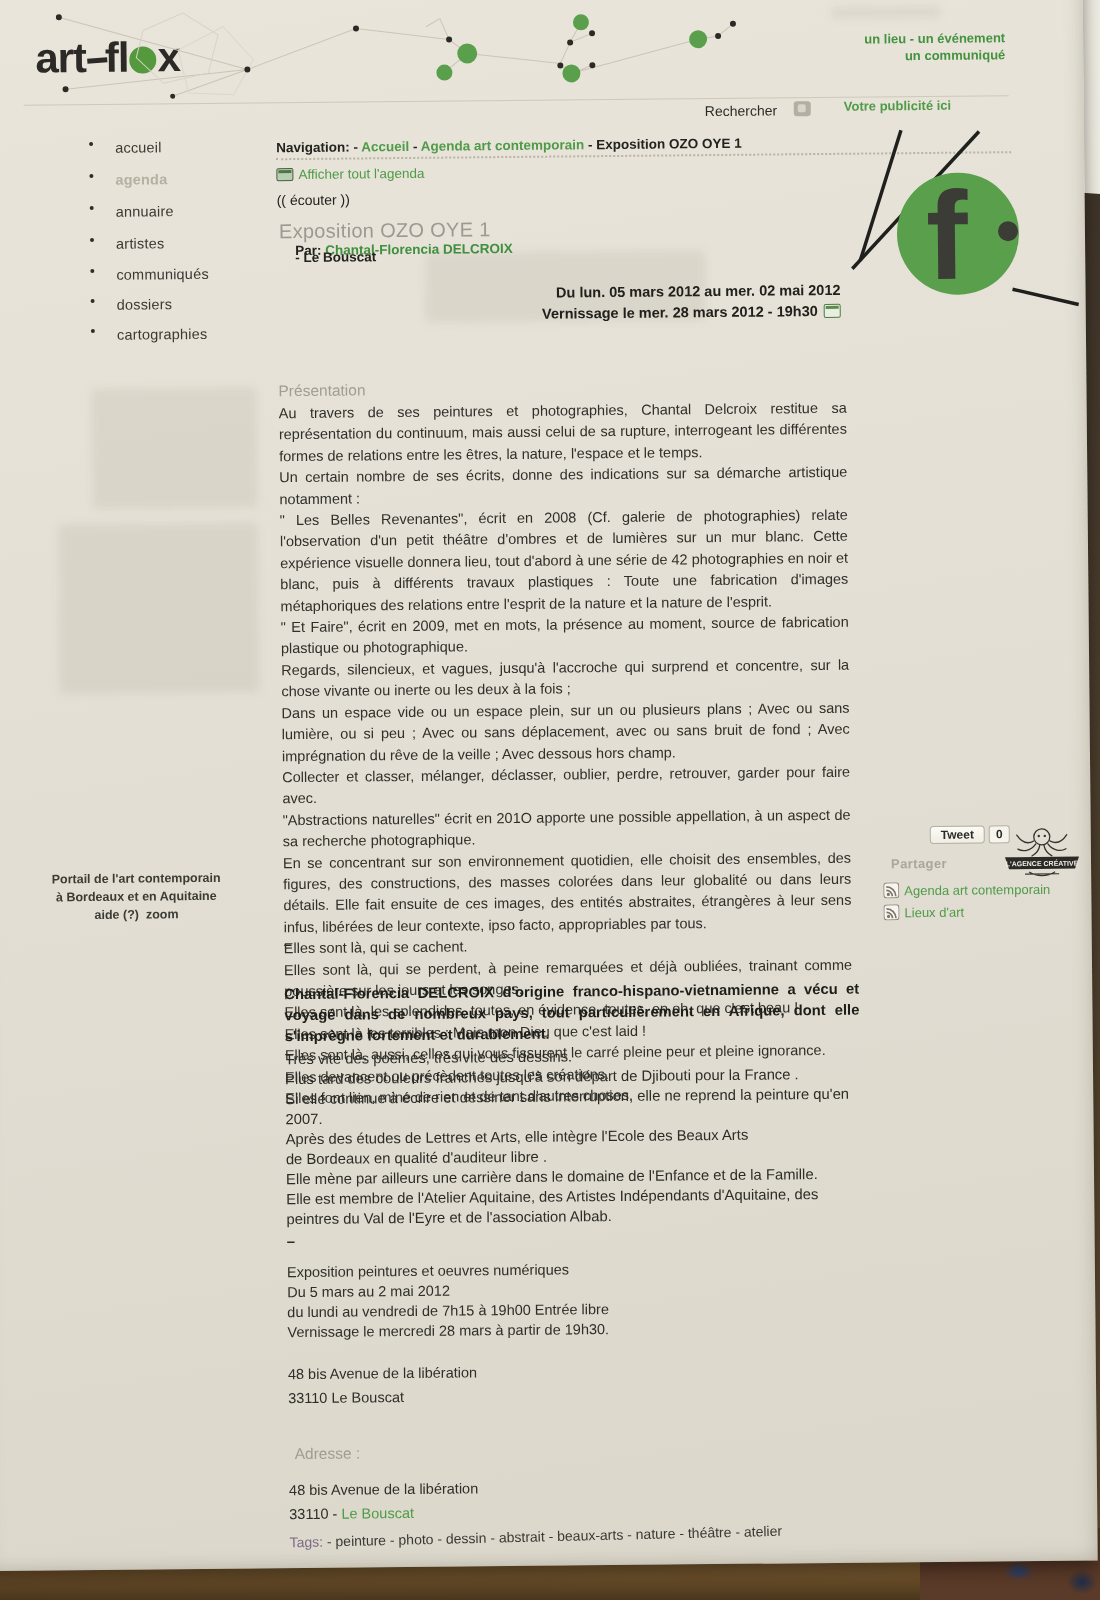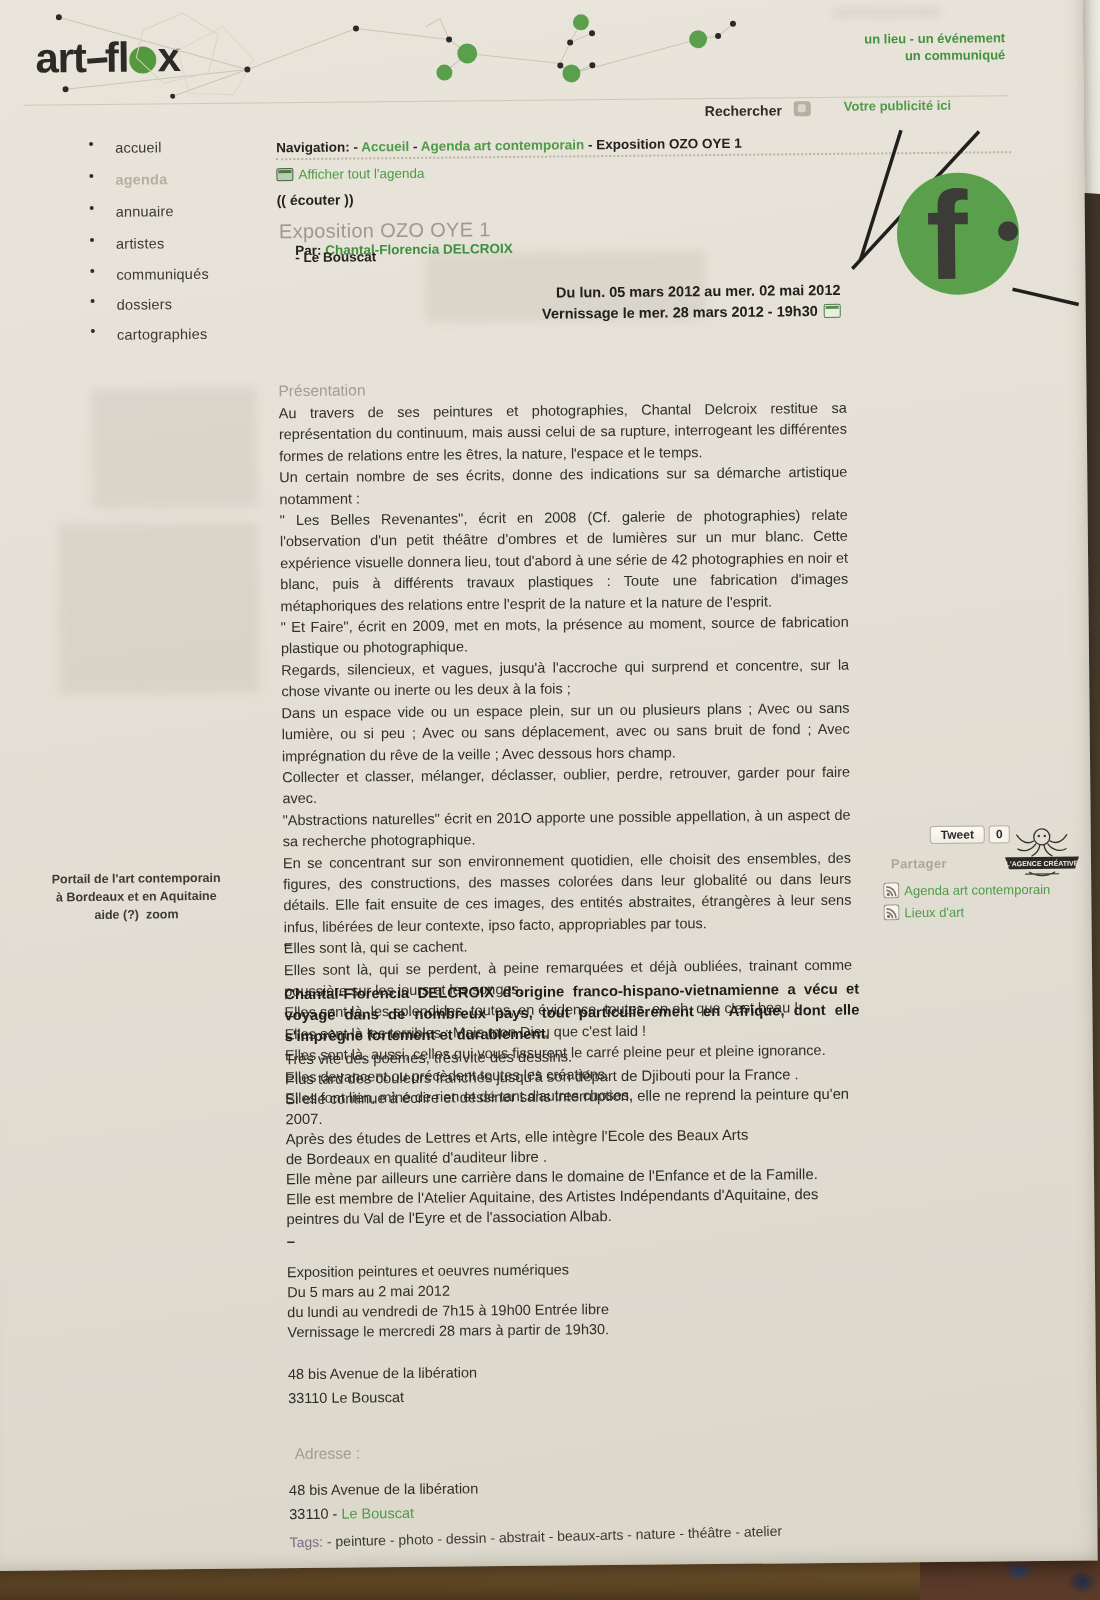--- a/index.html
+++ b/index.html
@@ -18,35 +18,35 @@
   .inner{position:absolute;left:28px;top:22px;width:1100px;height:1560px;}
   .abs{position:absolute;}
   .ghost{position:absolute;background:rgba(115,108,92,.10);filter:blur(4px);border-radius:4px;}
 
   .logo{font-size:42px;font-weight:bold;color:#2b2a26;letter-spacing:-1px;}
   .logo .dot{display:inline-block;width:27px;height:27px;border-radius:50%;background:#55993f;vertical-align:-2px;margin:0 1px;}
   .logo .dash{display:inline-block;width:20px;height:5px;background:#2b2a26;vertical-align:9px;margin:0 -2px 0 1px;transform:rotate(-4deg);}
 
   .tagline{font-size:13px;color:#44923f;text-align:right;line-height:17px;font-weight:bold;}
   .toprule{position:absolute;left:30px;top:100px;width:985px;border-top:1px solid #c8c2b2;opacity:.8;}
-  .search-label{font-size:14px;font-weight:bold;color:#2c2b26;padding-left:31px;}
+  .search-label{font-size:14px;font-weight:normal;color:#2c2b26;padding-left:31px;}
   .search-icon{display:inline-block;width:17px;height:15px;background:#b4afa3;border-radius:3px;position:relative;}
   .search-icon:after{content:"";position:absolute;left:4px;top:3px;width:8px;height:8px;background:#d9d5c9;border-radius:2px;}
   .ad-link{font-size:13px;color:#4f9b48;}
 
   .side-item{font-size:14.5px;color:#3a3932;letter-spacing:.2px;}
   .side-item .bullet{display:inline-block;width:4px;height:4px;border-radius:50%;background:#2e2d28;vertical-align:7px;margin-right:22px;}
   .side-item.muted{color:#b6b0a2;font-weight:bold;}
   .portal{font-size:12.5px;color:#3c3b34;text-align:center;line-height:18px;font-weight:bold;}
 
   .crumb{font-size:13.5px;color:#23221e;font-weight:bold;}
   .crumb a{color:#4f9b48;text-decoration:none;font-weight:bold;}
   .crumb-rule{position:absolute;left:282px;top:156px;width:735px;border-top:2px dotted #b2ab9b;opacity:.85;}
   .green-link{color:#4f9b48;font-size:13.5px;text-decoration:none;}
-  .listen{font-size:14px;color:#23221e;font-weight:bold;}
+  .listen{font-size:14px;color:#23221e;font-weight:normal;}
   .mini-icon{display:inline-block;width:15px;height:11px;border:1px solid #44603c;background:#b9cdb2;border-radius:2px;vertical-align:-2px;margin-right:5px;position:relative;}
   .mini-icon:after{content:"";position:absolute;left:1px;top:1px;right:1px;height:3px;background:#4e7544;}
   .cal-icon{display:inline-block;width:15px;height:12px;border:1px solid #4c7a44;background:#e8efe0;border-radius:2px;vertical-align:-2px;margin-left:6px;position:relative;}
   .cal-icon:after{content:"";position:absolute;left:1px;top:1px;right:1px;height:3px;background:#5d8c50;}
 
   .h1{font-size:20px;color:#9c9992;letter-spacing:.3px;}
   .par-line{font-size:13.5px;font-weight:bold;color:#23221e;}
   .par-line .author{color:#3f8f3f;}
   .loc{font-size:13.5px;font-weight:bold;color:#23221e;}
   .dates{font-size:14.5px;font-weight:bold;color:#21201c;text-align:right;line-height:21px;}

